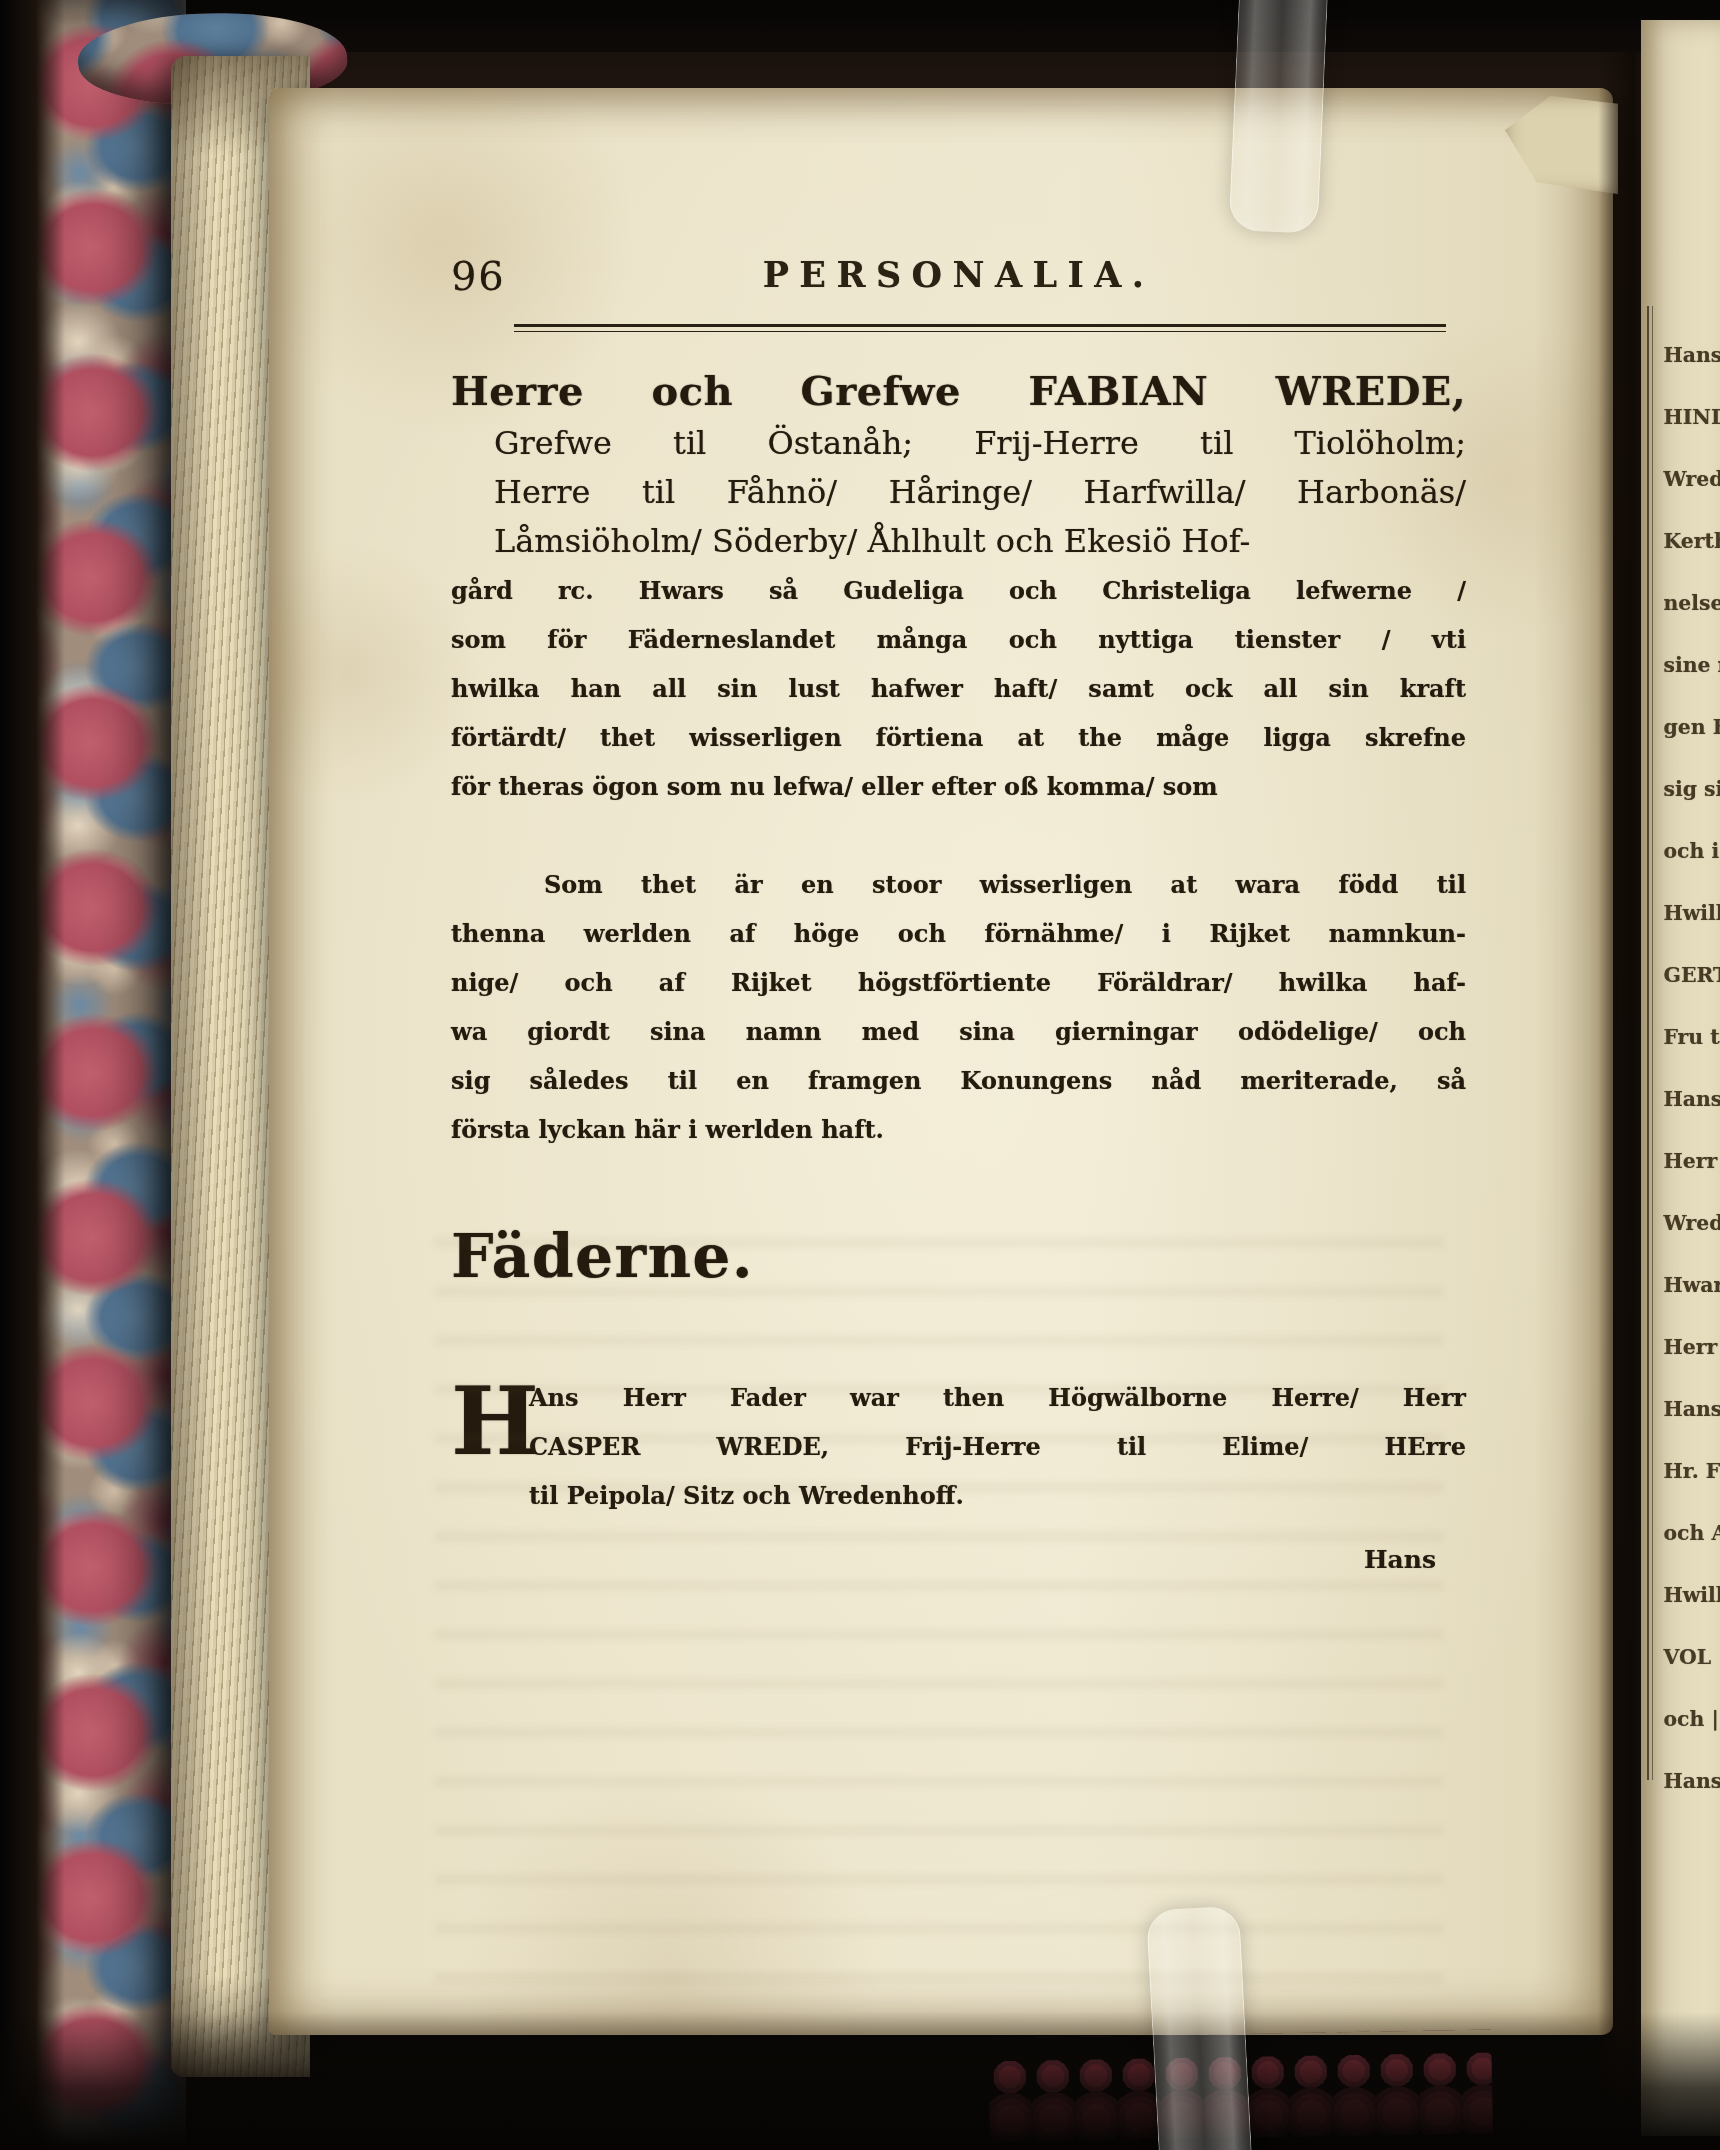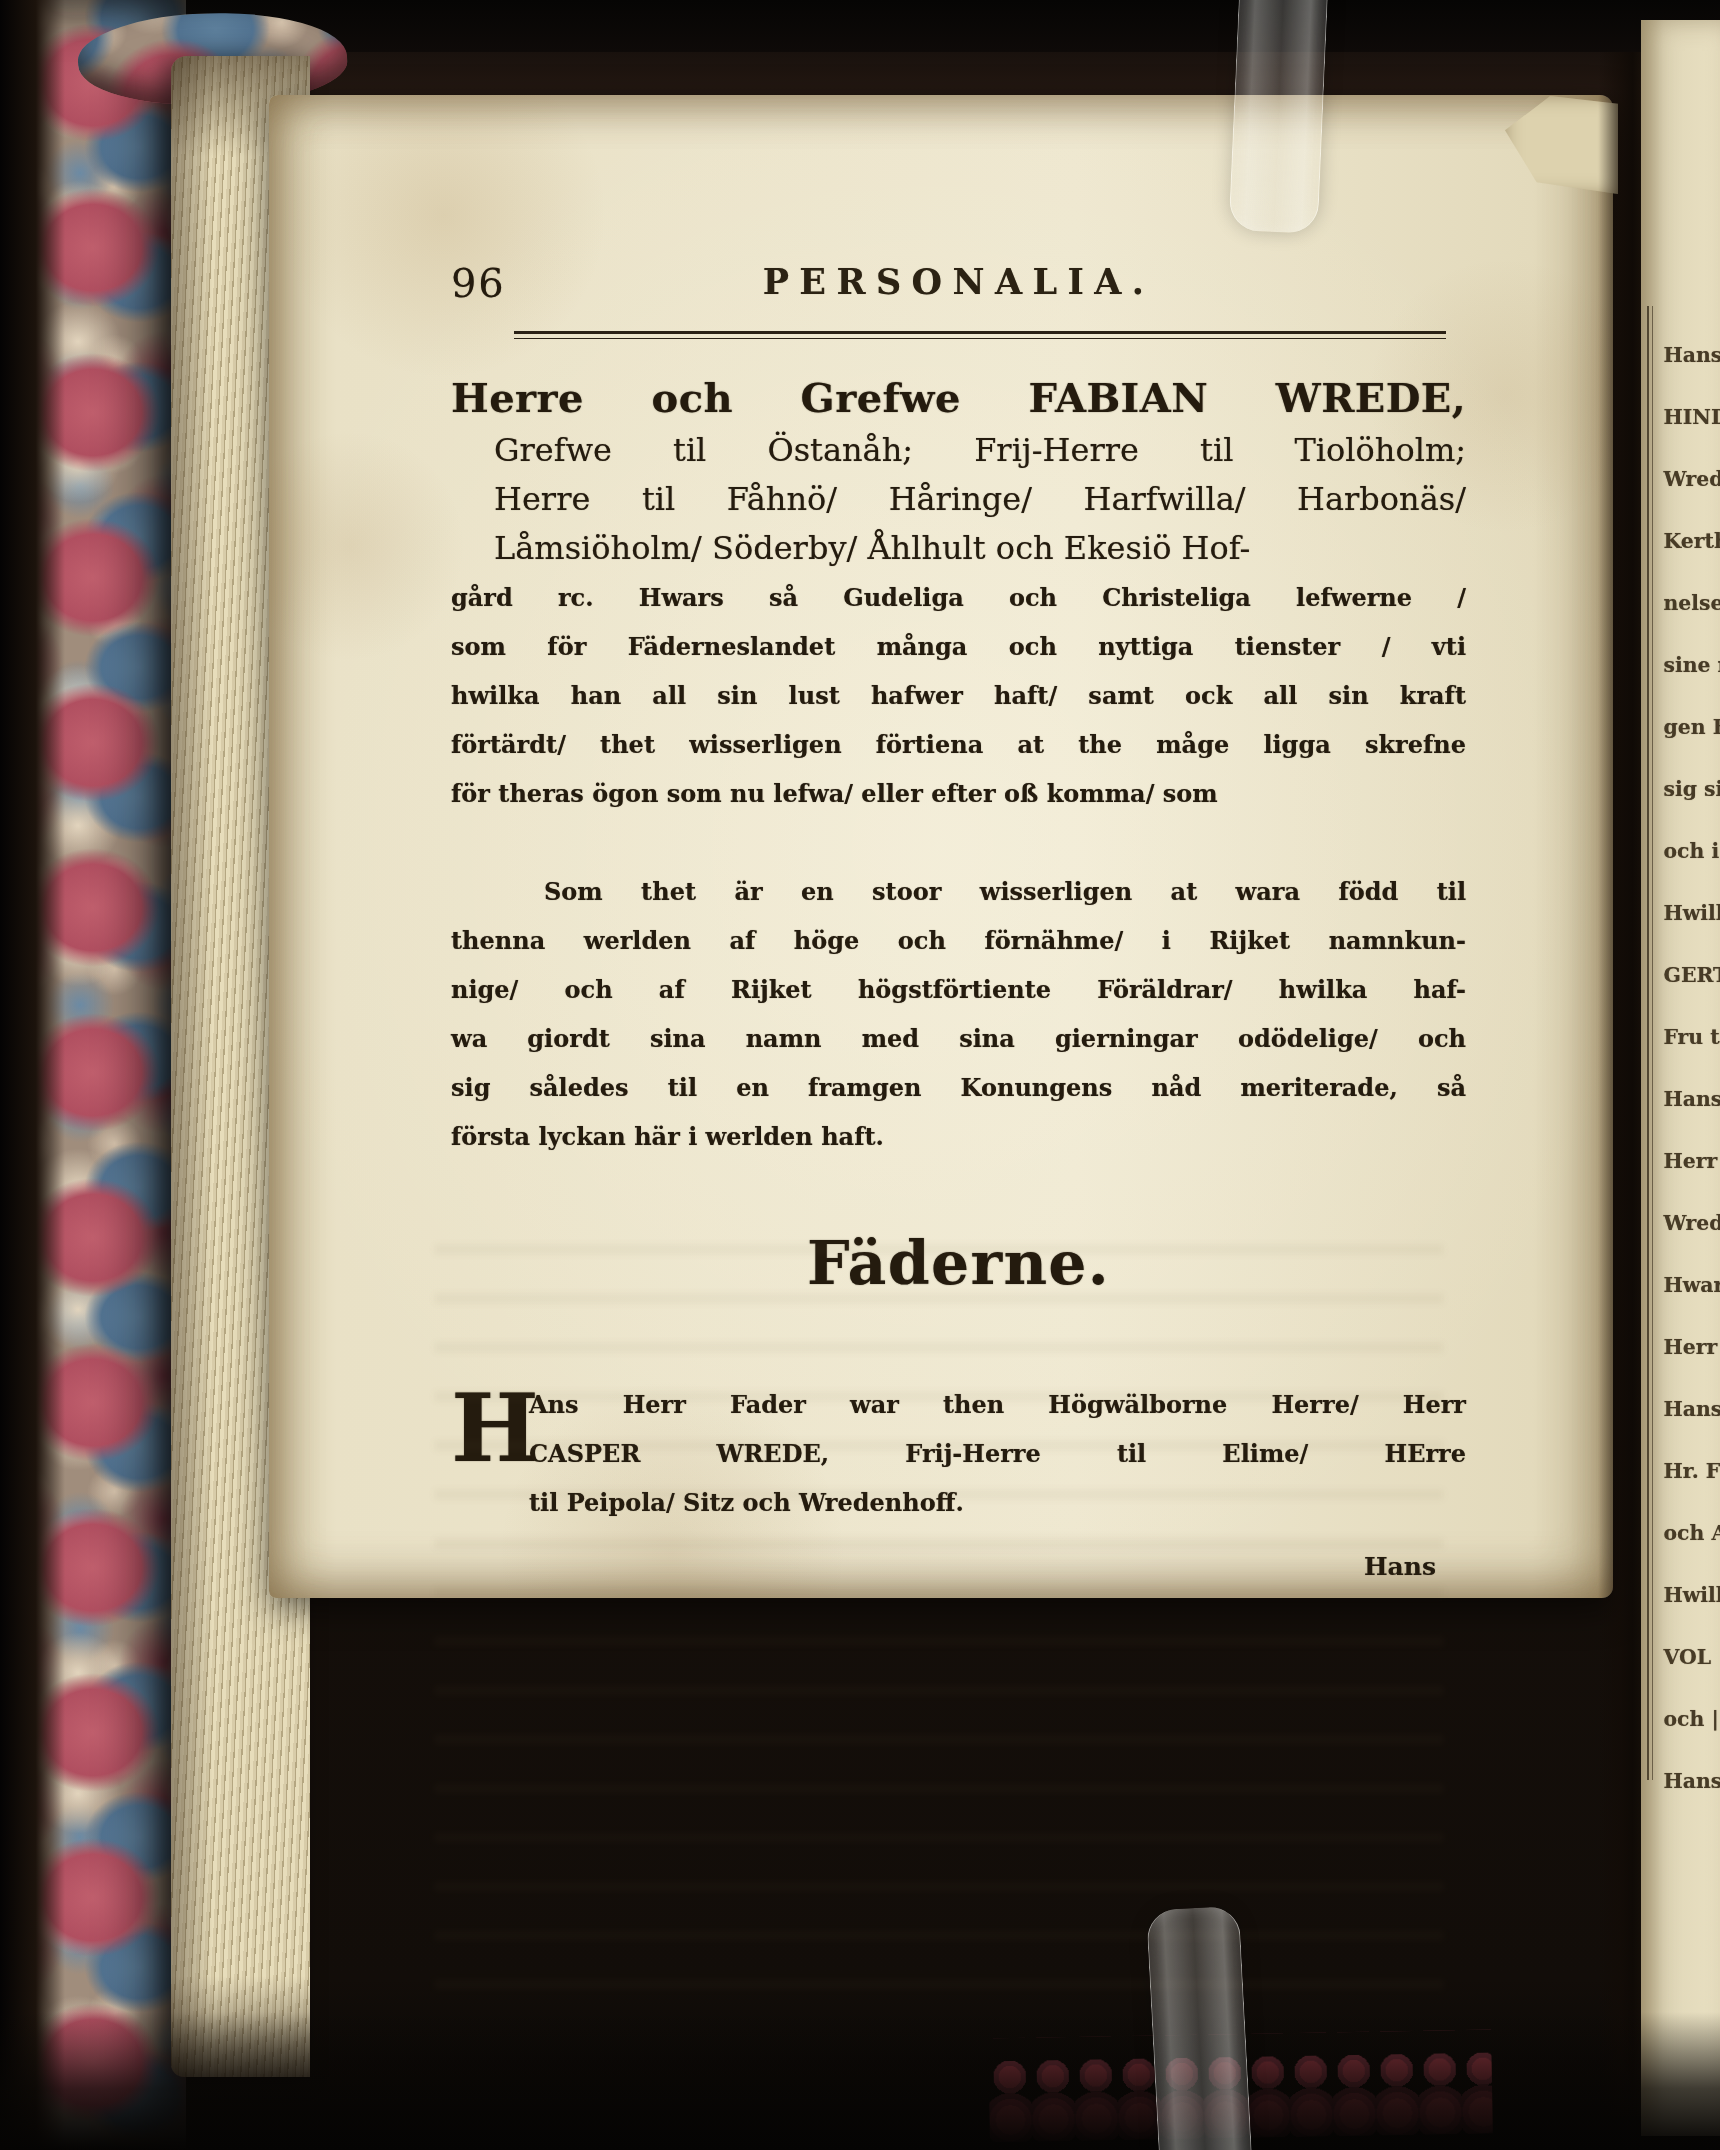--- a/index.html
+++ b/index.html
@@ -35,21 +35,21 @@
 
   
   .page-stack{position:absolute;left:171px;top:56px;width:139px;height:2021px;border-radius:15.6px 0 0 13px;
     background:
       linear-gradient(180deg,rgba(55,40,22,.55),rgba(0,0,0,0) 5%,rgba(0,0,0,0) 95%,rgba(40,28,16,.65)),
       linear-gradient(90deg,rgba(50,36,20,.45),rgba(0,0,0,0) 30%),
       repeating-linear-gradient(93deg,#d8cca9 0 3px,#b4a681 3px 4.3px,#e7ddbb 4.3px 7.8px);
     box-shadow:-8.7px 0 22px rgba(0,0,0,.5);}
 
   
-  .main-page{position:absolute;left:269px;top:95px;width:1344px;height:1503px;border-radius:8.7px 13px 11.3px 7px;
+  .main-page{position:absolute;left:269px;top:88px;width:1344px;height:1947px;border-radius:8.7px 13px 11.3px 7px;
     background:
       radial-gradient(circle at 13% 8%,rgba(150,110,50,.16),transparent 9%),
       radial-gradient(circle at 6% 30%,rgba(140,100,45,.12),transparent 7%),
       radial-gradient(circle at 92% 20%,rgba(140,100,45,.10),transparent 8%),
       radial-gradient(circle at 30% 97%,rgba(130,95,40,.12),transparent 10%),
       radial-gradient(ellipse at 50% 50%,rgba(255,252,238,.35),transparent 75%),
       linear-gradient(90deg,#d5caa8 0%,#e9e1c6 5%,#eee7cf 60%,#e3dabc 94%,#d0c5a2 100%);
     background-color:#e9e1c6;
     box-shadow:inset 0 13px 39px rgba(105,80,40,.28),inset 0 -17.3px 48px rgba(105,80,40,.30),
                inset -22px 0 52px rgba(95,70,35,.30),inset 17.3px 0 39px rgba(95,70,35,.22),
@@ -69,21 +69,21 @@
   .text-block{position:absolute;left:182px;top:275px;width:1015px;}
   .line{text-shadow:0 0 0.9px rgba(35,26,12,.55);}
   .jline{text-align:justify;text-align-last:justify;}
   .para .line:last-child{text-align-last:left;}
   .opening-first{font-size:40px;line-height:56px;font-weight:700;letter-spacing:0.4px;
     text-shadow:0 0 1.3px rgba(35,26,12,.6);}
   .opening-large .line{font-size:32px;line-height:49px;font-weight:400;margin-left:43px;}
   .body-para .line{font-size:24px;line-height:49px;font-weight:700;}
   .para2{margin-top:49px;}
   .para2 .line:first-child{padding-left:93px;}
-  .section-heading{margin:65px 0 0 0;height:78px;text-align:center;font-size:60px;line-height:74px;
+  .section-heading{margin:65px 0 0 0;height:78px;text-align:left;font-size:60px;line-height:74px;
     font-weight:700;letter-spacing:1.3px;text-shadow:0 0 1.3px rgba(35,26,12,.6);}
   .para3{margin-top:76px;}
   .drop-cap{float:left;width:78px;height:147px;font-size:93px;line-height:98px;font-weight:700;
     text-shadow:0 0 1.3px rgba(35,26,12,.6);}
   .catchword{margin-top:25px;text-align:right;padding-right:30px;font-size:25px;font-weight:700;
     text-shadow:0 0 0.9px rgba(35,26,12,.5);}
 
   .torn-corner{position:absolute;left:1505px;top:96px;width:113px;height:98px;background:#ddd2ae;
     clip-path:polygon(0 35%,40% 0,100% 8%,100% 100%,28% 88%);
     box-shadow:inset 0 0 17.3px rgba(90,70,35,.5);}

